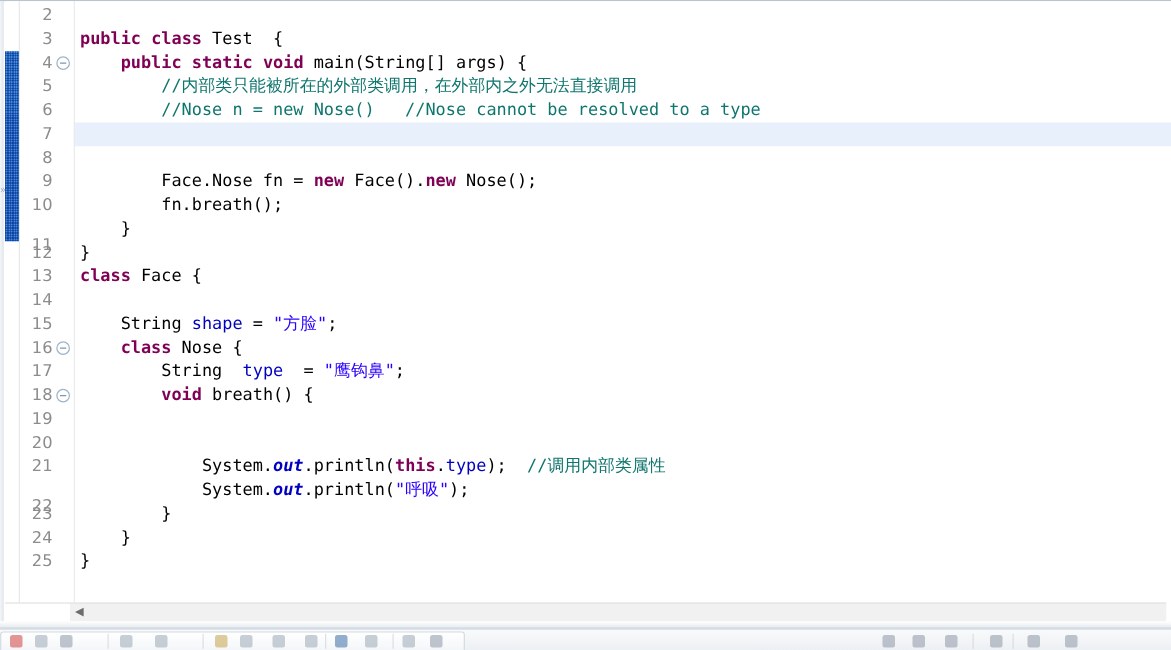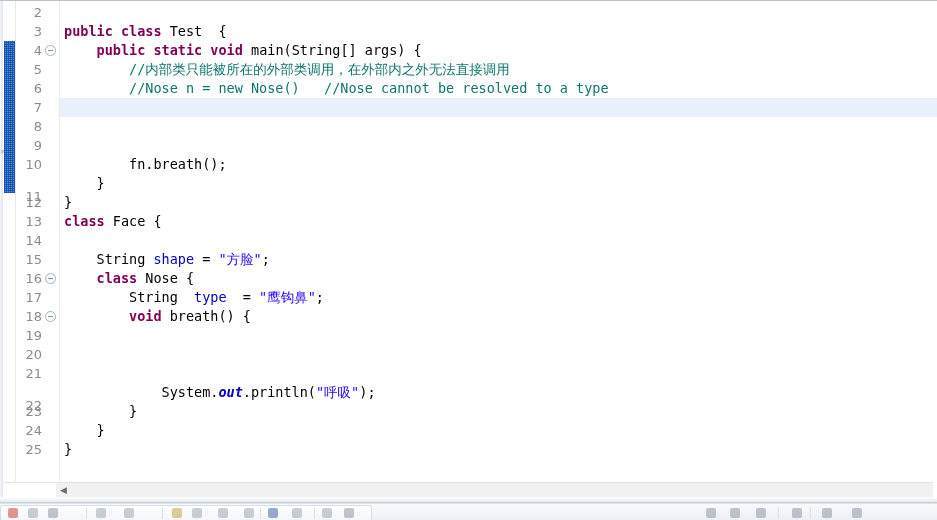--- a/index.html
+++ b/index.html
@@ -181,28 +181,30 @@
       </div>
     <div class="gutter-sep"></div>
 
     <div class="code-area" id="code-area">
         <div class="line" style="top: 2px;"><span class="txt"></span></div>
         <div class="line" style="top: 21px;"><span class="txt"><span class="kw">public</span><span class="pl"> </span><span class="kw">class</span><span class="pl"> Test  {</span></span></div>
         <div class="line" style="top: 40px;"><span class="txt"><span class="pl">    </span><span class="kw">public</span><span class="pl"> </span><span class="kw">static</span><span class="pl"> </span><span class="kw">void</span><span class="pl"> main(String[] args) {</span></span></div>
         <div class="line" style="top: 59px;"><span class="txt"><span class="pl">        </span><span class="cmt">//内部类只能被所在的外部类调用，在外部内之外无法直接调用</span></span></div>
         <div class="line" style="top: 78px;"><span class="txt"><span class="pl">        </span><span class="cmt">//Nose n = new Nose()   //Nose cannot be resolved to a type</span></span></div>
         <div class="line cur" style="top: 97px;"><span class="txt"></span></div>
+        <div class="line" style="top: 135px;"><span class="txt"><span class="pl">        Face.Nose fn = </span><span class="kw">new</span><span class="pl"> Face().</span><span class="kw">new</span><span class="pl"> Nose();</span></span></div>
         <div class="line" style="top: 154px;"><span class="txt"><span class="pl">        fn.breath();</span></span></div>
         <div class="line" style="top: 173px;"><span class="txt"><span class="pl">    }</span></span></div>
         <div class="line" style="top: 192px;"><span class="txt"><span class="pl">}</span></span></div>
         <div class="line" style="top: 211px;"><span class="txt"><span class="kw">class</span><span class="pl"> Face {</span></span></div>
         <div class="line" style="top: 249px;"><span class="txt"><span class="pl">    String </span><span class="fld">shape</span><span class="pl"> = </span><span class="str">"方脸"</span><span class="pl">;</span></span></div>
         <div class="line" style="top: 268px;"><span class="txt"><span class="pl">    </span><span class="kw">class</span><span class="pl"> Nose {</span></span></div>
         <div class="line" style="top: 287px;"><span class="txt"><span class="pl">        String  </span><span class="fld">type</span><span class="pl">  = </span><span class="str">"鹰钩鼻"</span><span class="pl">;</span></span></div>
         <div class="line" style="top: 306px;"><span class="txt"><span class="pl">        </span><span class="kw">void</span><span class="pl"> breath() {</span></span></div>
+        <div class="line" style="top: 363px;"><span class="txt"><span class="pl">            System.</span><span class="sfld">out</span><span class="pl">.println(</span><span class="kw">this</span><span class="pl">.</span><span class="fld">type</span><span class="pl">);  </span><span class="cmt">//调用内部类属性</span></span></div>
         <div class="line" style="top: 382px;"><span class="txt"><span class="pl">            System.</span><span class="sfld">out</span><span class="pl">.println(</span><span class="str">"呼吸"</span><span class="pl">);</span></span></div>
         <div class="line" style="top: 401px;"><span class="txt"><span class="pl">        }</span></span></div>
         <div class="line" style="top: 420px;"><span class="txt"><span class="pl">    }</span></span></div>
         <div class="line" style="top: 439px;"><span class="txt"><span class="pl">}</span></span></div>
       </div>
 
     <div class="hscroll">
       <div class="track-left"></div>
       <div class="left-arrow">◀</div>
     </div>

